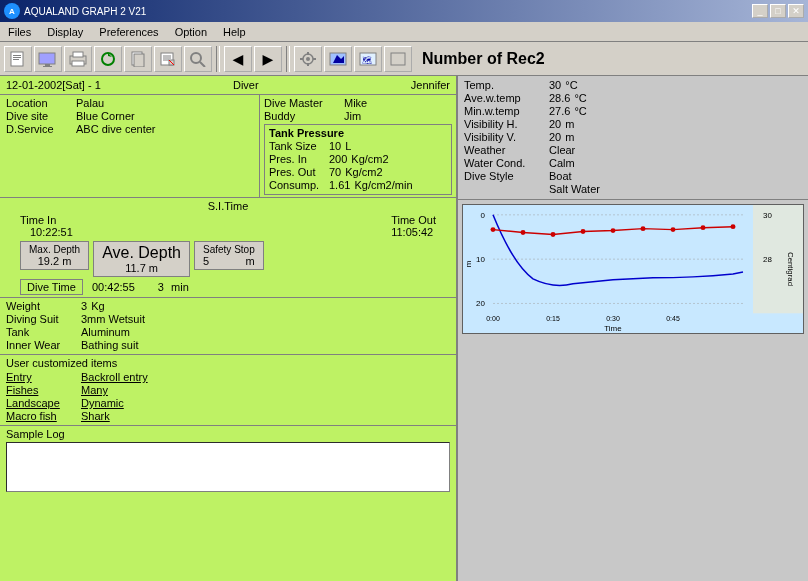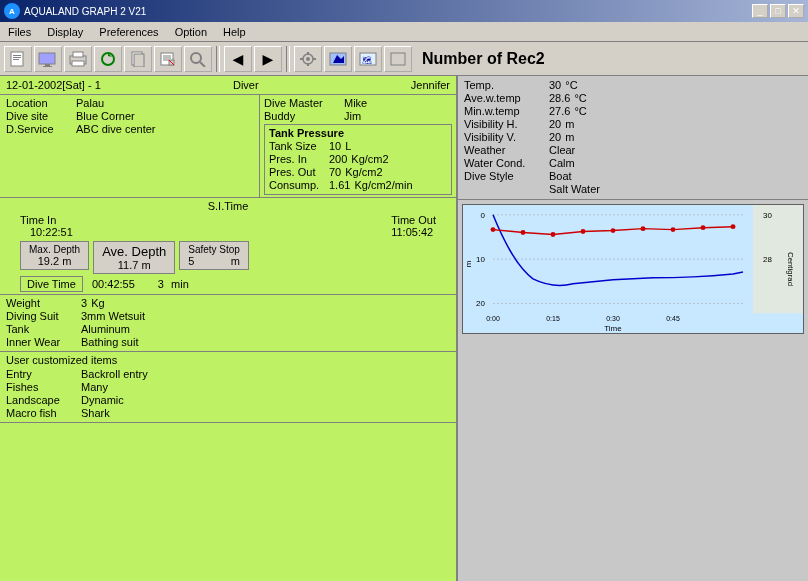--- a/index.html
+++ b/index.html
@@ -100,21 +100,21 @@
       background: #c8c8c8;
     }
     .section-row {
       display: flex;
       margin-bottom: 1px;
     }
     .label-col { width: 70px; color: #000; }
     .value-col { color: #000; }
     .eq-row { display: flex; margin-bottom: 1px; }
     .eq-label { width: 75px; }
-    .custom-row { display: flex; margin-bottom: 1px; }
+    .custom-row { display: flex; margin-bottom: 1px; text-decoration: underline; }
     .custom-label { width: 75px; }
     .env-row { display: flex; margin-bottom: 1px; }
     .env-label { width: 85px; }
   </style>
 </head>
 <body>
 
 <div class="title-bar">
   <div class="title-bar-left">
     <div class="title-icon">A</div>
@@ -299,21 +299,21 @@
           <div>11:05:42</div>
         </div>
       </div>
 
       <div style="display:flex; gap:4px; align-items:flex-start;">
         <div style="border:1px solid #808080; padding:2px 8px; background:#d4d0c8;">
           <div style="font-size:10px;">Max. Depth</div>
           <div style="text-align:center;">19.2 m</div>
         </div>
         <div style="border:1px solid #808080; padding:2px 8px; background:#d4d0c8;">
-          <div style="font-size:13px;">Ave. Depth</div>
+          <div style="font-size:16px;">Ave. Depth</div>
           <div style="text-align:center;">11.7 m</div>
         </div>
         <div style="border:1px solid #808080; padding:2px 8px; background:#d4d0c8; text-align:center;">
           <div style="font-size:10px;">Safety Stop</div>
           <div style="display:flex; justify-content:space-between; gap:6px;">
             <span>5</span>
             <span>m</span>
           </div>
         </div>
       </div>
@@ -360,20 +360,24 @@
       <div class="custom-row">
         <span class="custom-label">Landscape</span>
         <span>Dynamic</span>
       </div>
       <div class="custom-row">
         <span class="custom-label">Macro fish</span>
         <span>Shark</span>
       </div>
     </div>
 
+    <div style="padding:2px 6px;">
+      <div>Sample Log</div>
+      <div style="border:1px inset #808080; background:white; height:50px; margin-top:2px;"></div>
+    </div>
 
   </div>
 
   <div class="right-panel">
 
     <div style="padding:3px 6px; border-bottom:1px solid #808080;">
       <div class="env-row">
         <span class="env-label">Temp.</span>
         <span>30</span>
         <span style="margin-left:4px;">°C</span>

